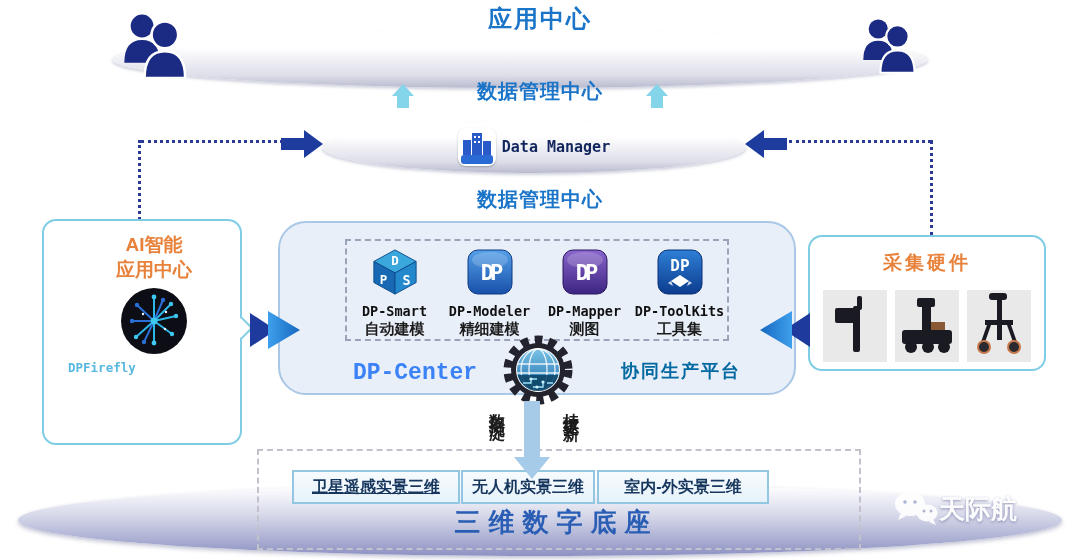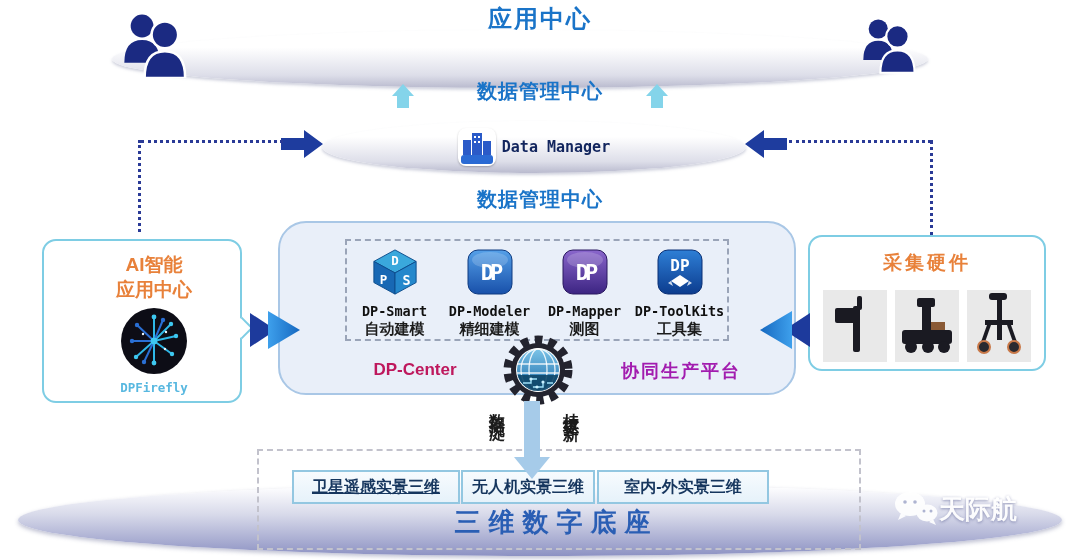--- a/index.html
+++ b/index.html
@@ -28,29 +28,29 @@
   .down-stem{width:16px;height:56px;background:#a6cbe9;margin-left:10px;}
   .down-head{width:0;height:0;border-left:18px solid transparent;border-right:18px solid transparent;
              border-top:22px solid #a6cbe9;}
   
   .central-box{background:#e9eff9;border:2px solid #a9c7e6;border-radius:28px;}
   .dashed-box{border:2px dashed #9aa4b8;display:flex;justify-content:space-around;align-items:flex-start;
               padding-top:7px;box-sizing:border-box;}
   .product{text-align:center;width:25%;}
   .p-name{font-family:"DejaVu Sans Mono",monospace;font-size:13.5px;font-weight:bold;color:#101010;margin-top:3px;}
   .p-desc{font-size:15px;font-weight:bold;color:#1c1c1c;margin-top:1px;}
-  .platform-label{font-family:Liberation Sans, sans-serif;font-size:17px;font-weight:bold;color:#be185d;}
-  .platform-desc{font-size:18px;font-weight:bold;color:#a21caf;letter-spacing:2px;}
+  .platform-label{font-family:Liberation Mono, monospace;font-size:23px;font-weight:bold;color:#3b82f6;}
+  .platform-desc{font-size:18px;font-weight:bold;color:#0369a1;letter-spacing:2px;}
   
   .side-box{background:#fff;border:2px solid #7ecde4;border-radius:14px;box-sizing:border-box;}
   .side-title{text-align:center;color:#e8813a;font-weight:bold;font-size:19px;line-height:1.3;}
   .notch{width:14px;height:14px;background:#fff;transform:rotate(45deg);}
   .notch-r{border-top:2px solid #7ecde4;border-right:2px solid #7ecde4;}
   .notch-l{border-left:2px solid #7ecde4;border-bottom:2px solid #7ecde4;}
-  .fireflytxt{text-align:center;color:#58b8e0;font-family:"DejaVu Sans Mono",monospace;
+  .fireflytxt{color:#58b8e0;font-family:"DejaVu Sans Mono",monospace;
               font-size:12.5px;font-weight:bold;}
   .tiles{display:flex;gap:8px;justify-content:center;margin-top:14px;}
   .tile{width:64px;height:72px;background:#e9e9e9;}
   
   .dm-row{display:flex;align-items:center;justify-content:center;gap:6px;height:100%;}
   .dm-label{font-family:"DejaVu Sans Mono",monospace;font-size:15px;font-weight:bold;color:#13265e;}
   .dm-icon{width:38px;height:38px;background:#fff;border-radius:8px;position:relative;
            box-shadow:0 1px 2px rgba(0,0,0,.25);}
   .dm-banner{position:absolute;left:3px;bottom:2px;width:32px;height:9px;background:#2a6ad4;border-radius:3px;}
   
@@ -240,21 +240,21 @@
           <path d="M44 48 h6"></path>
       </g>
       <g fill="#c8f0ff">
         <circle cx="28" cy="44" r="1.6"></circle>
           <circle cx="40" cy="47" r="1.6"></circle>
           <circle cx="34" cy="52" r="1.6"></circle>
       </g>
     </g>
   </svg>
 
-  <div class="abs side-box" style="left:42px;top:239px;width:200px;height:164px;padding-left:24px;">
+  <div class="abs side-box" style="left:42px;top:219px;width:200px;height:226px;padding-left:24px;">
     <div class="side-title" style="margin-top:12px;">
       <div>AI智能</div>
       <div>应用中心</div>
     </div>
     <div style="text-align:center;margin-top:4px;">
       <svg width="70" height="70" viewBox="0 0 70 70">
         <circle cx="35" cy="35" r="33" fill="#0d0d16"></circle>
         <g stroke-width="2">
           <g stroke="#2eb8e8">
             <line x1="35" y1="35" x2="35" y2="11"></line>

